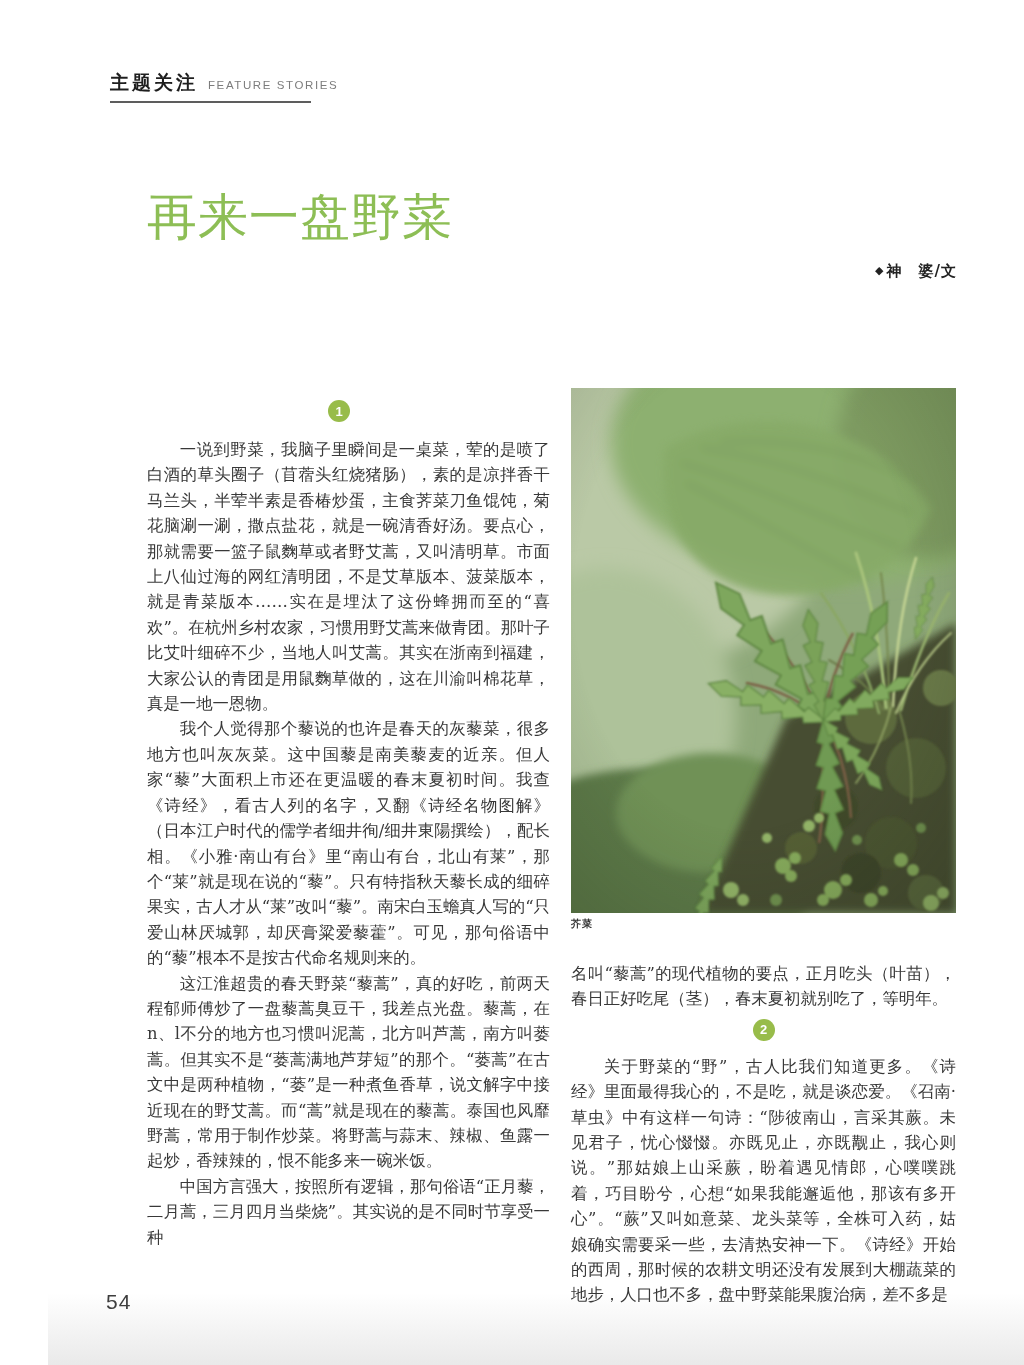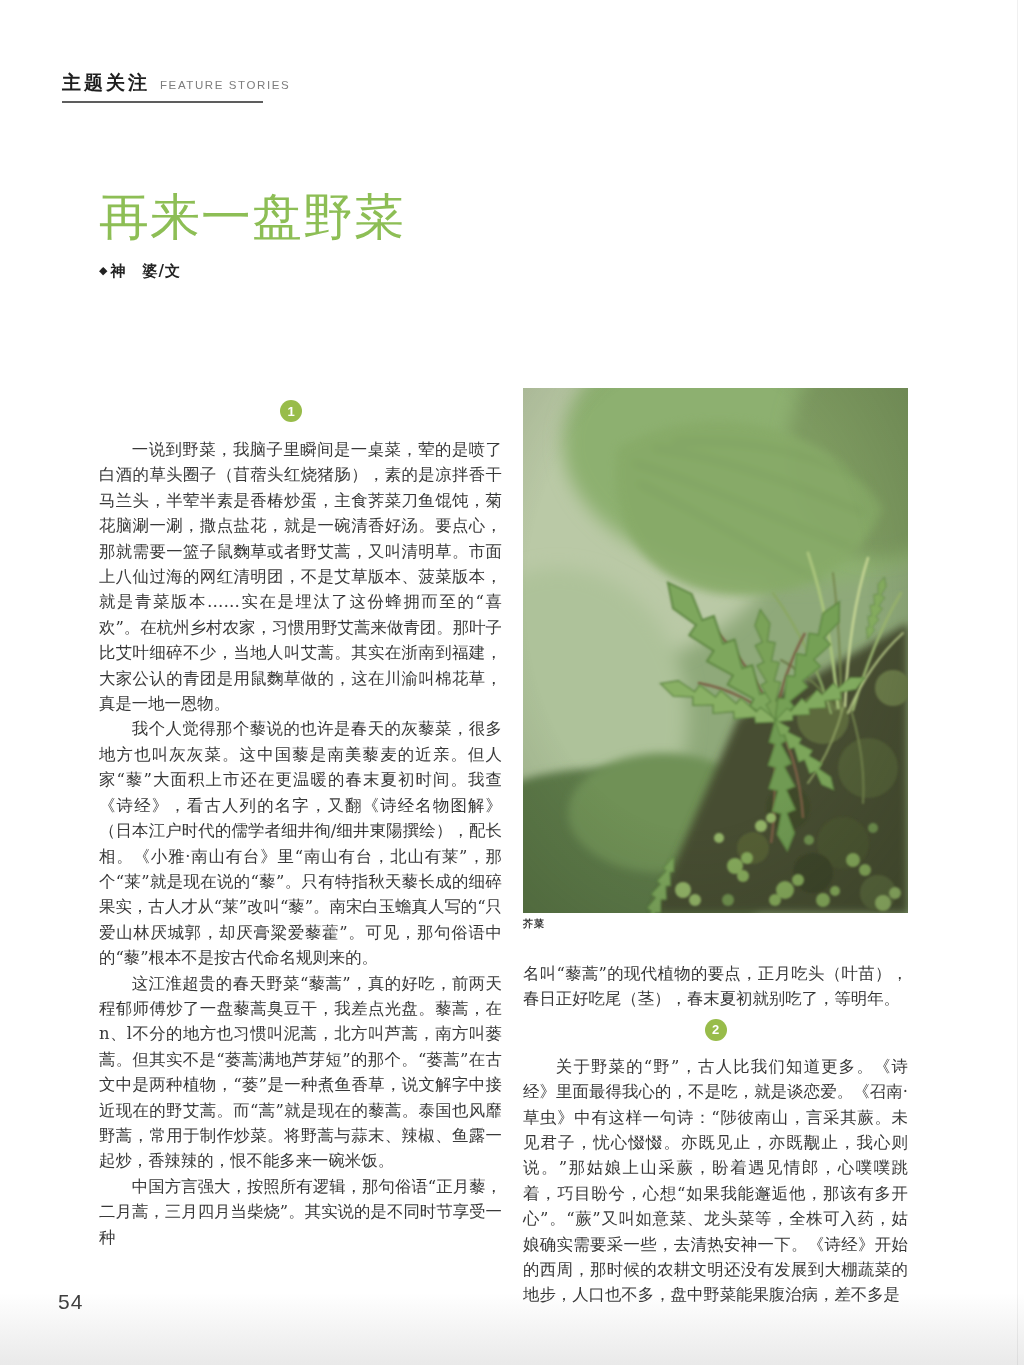--- a/index.html
+++ b/index.html
@@ -6,21 +6,21 @@
   body{
     width:1024px;height:1365px;position:relative;background:#ffffff;
     font-family:"DejaVu Serif", serif;overflow:hidden;
     -webkit-font-smoothing:antialiased;
   }
   :root{
     --accent:#98bc4a;
     --title-green:#8dbe55;
     --text:#383838;
   }
-  .abs{position:absolute;}
+  .abs{position:absolute;margin-left:48px;}
 
   
   .section-label{
     left:62px;top:70px;
     font-family:"DejaVu Sans", sans-serif;
     font-size:19px;font-weight:bold;color:#1e1e1e;letter-spacing:3px;
   }
   .section-label-en{
     left:160px;top:79px;
     font-family:Liberation Sans, sans-serif;
@@ -31,21 +31,21 @@
   }
 
   
   .article-title{
     left:99px;top:184px;width:810px;text-align:left;
     font-family:"DejaVu Sans", sans-serif;
     font-weight:300;font-size:50px;color:var(--title-green);
     letter-spacing:1px;
   }
   .byline{
-    left:99px;top:262px;width:810px;text-align:left;
+    left:99px;top:262px;width:810px;text-align:right;
     font-family:"DejaVu Sans", sans-serif;
     font-size:15px;font-weight:bold;color:#222;letter-spacing:1px;
   }
   .byline .diamond{font-size:11px;position:relative;top:-2px;margin-right:2px;}
 
   
   .badge{
     width:22px;height:22px;border-radius:50%;
     background:var(--accent);color:#fff;
     font-family:"Liberation Sans", sans-serif;

